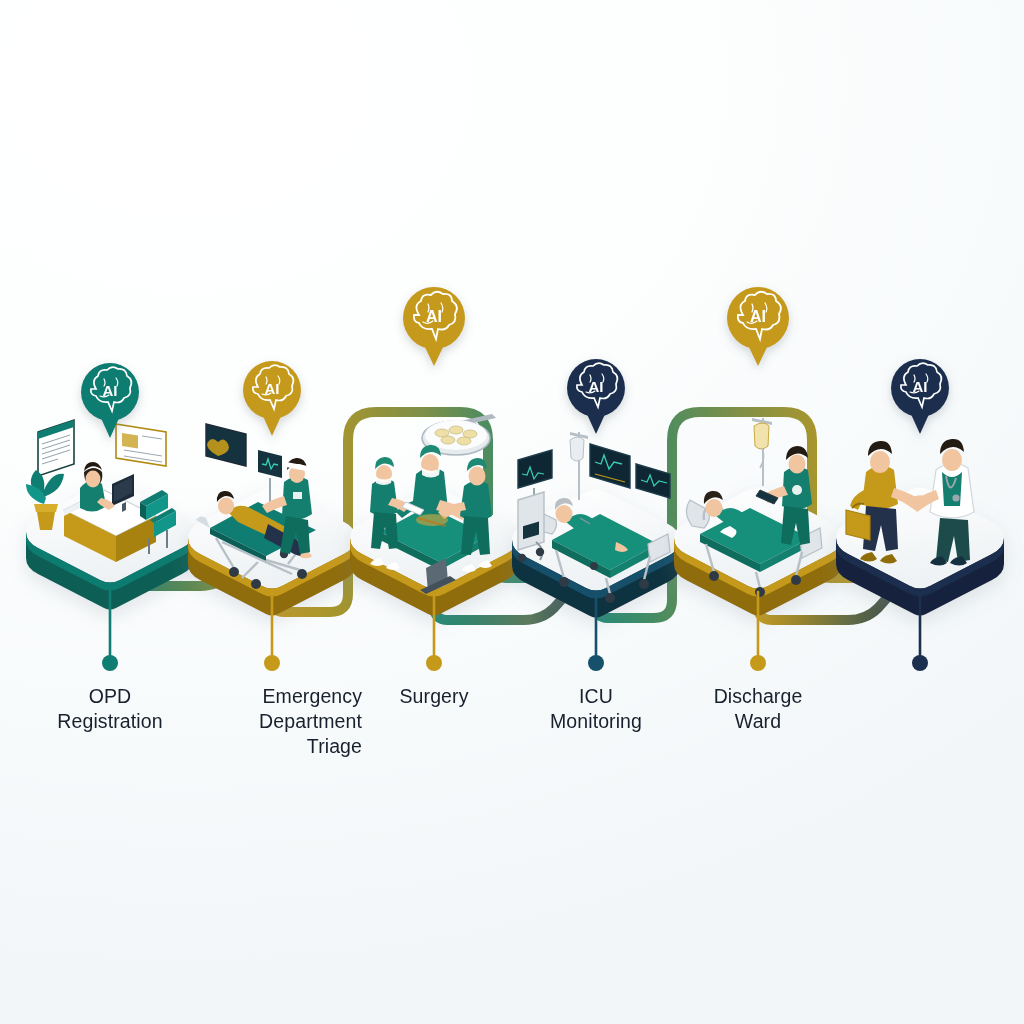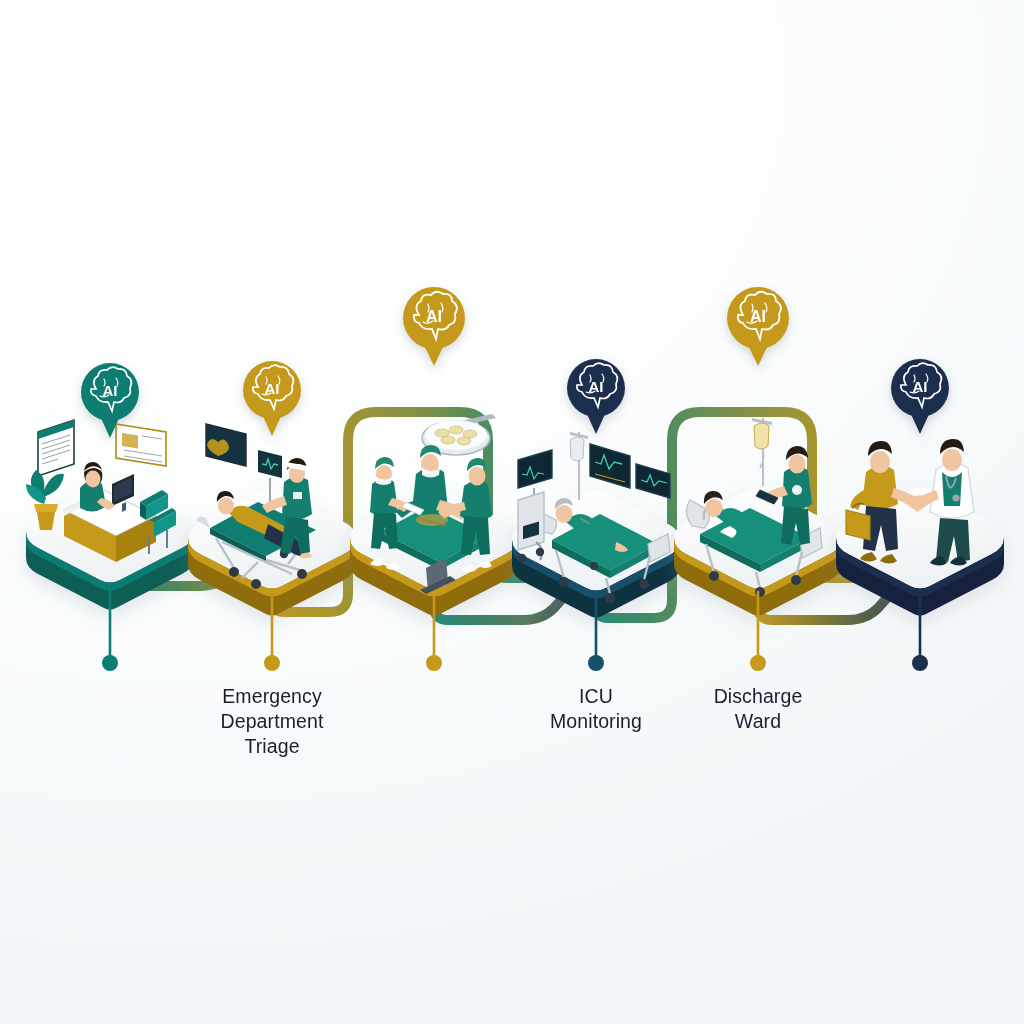--- a/index.html
+++ b/index.html
@@ -525,23 +525,26 @@
         <circle cx="110" cy="663" r="8" fill="#0f7d72"></circle>
         <circle cx="272" cy="663" r="8" fill="#c59a1a"></circle>
         <circle cx="434" cy="663" r="8" fill="#c59a1a"></circle>
         <circle cx="596" cy="663" r="8" fill="#17506a"></circle>
         <circle cx="758" cy="663" r="8" fill="#c59a1a"></circle>
         <circle cx="920" cy="663" r="8" fill="#1b2f4e"></circle>
       </g>
     </svg>
 
     <div class="labels">
-      <div class="label" style="left:182px;top:8px;width:180px;">Emergency
+      <div class="label" style="left:20px;top:8px;width:180px;">OPD
+Registration</div>
+      <div class="label" style="left:182px;top:8px;width:180px;text-align:right;">Emergency
 Department
 Triage</div>
+      <div class="label" style="left:344px;top:8px;width:180px;">Surgery</div>
       <div class="label" style="left:506px;top:8px;width:180px;">ICU
 Monitoring</div>
       <div class="label" style="left:668px;top:8px;width:180px;">Discharge
 Ward</div>
     </div>
 
   </div>
 </div>
 
 </body></html>

